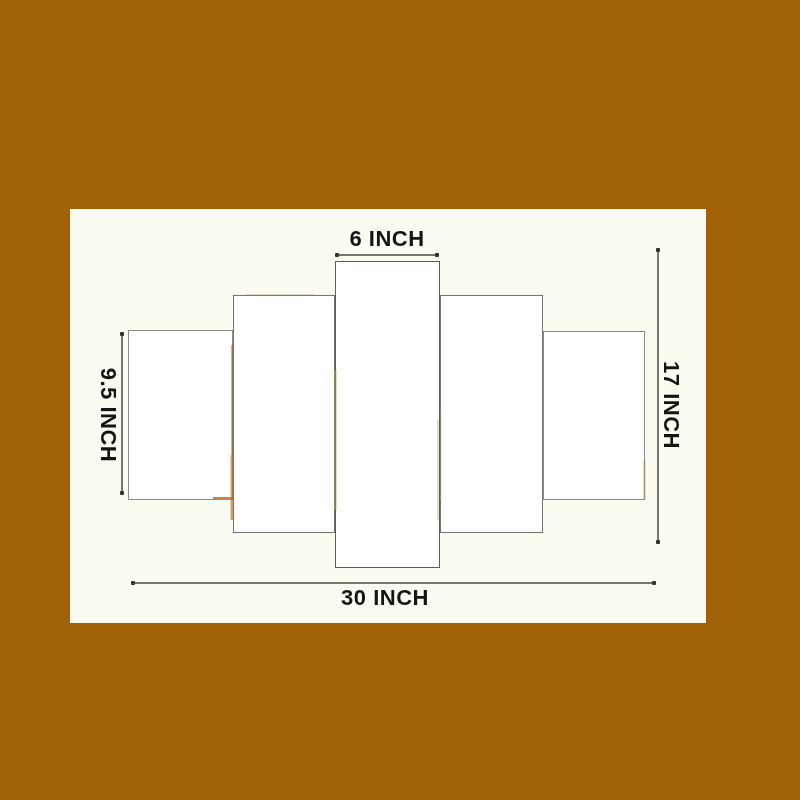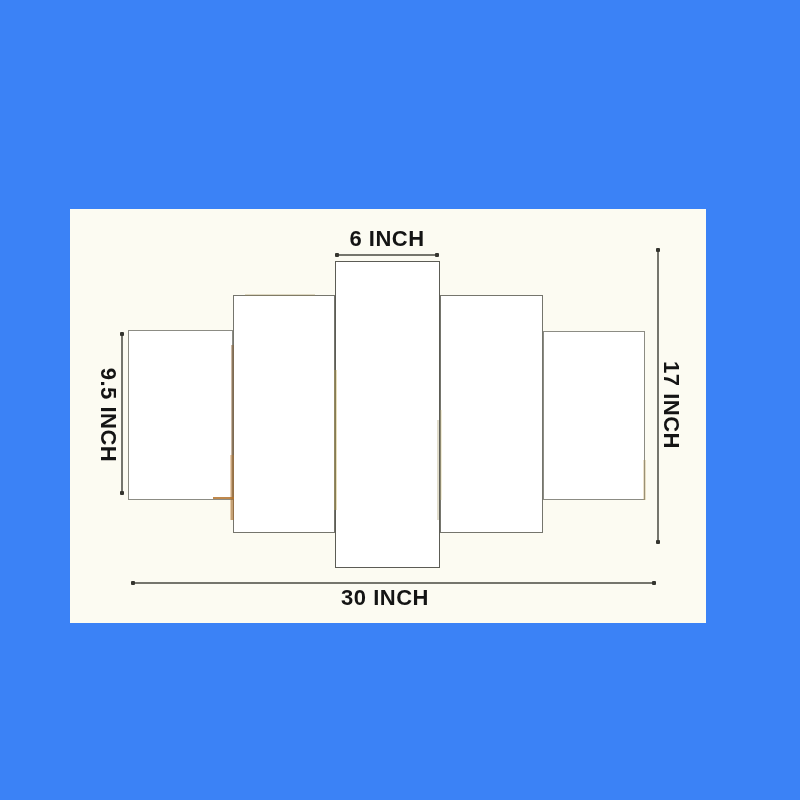--- a/index.html
+++ b/index.html
@@ -4,21 +4,21 @@
 <style>
   html,body{margin:0;padding:0;}
   body{
     width:800px;height:800px;
     background:#ffffff;
     font-family:"Liberation Sans", sans-serif;
     position:relative;
     overflow:hidden;
   }
   .canvas{
-    position:absolute;left:0;top:0;width:800px;height:800px;background:#3b82f6;
+    position:absolute;left:0;top:0;width:800px;height:800px;background:#a16207;
   }
   
   .stage{
     position:absolute;left:70px;top:209px;width:636px;height:414px;
     background:#fcfbf2;
   }
   
   .panel{
     position:absolute;
     background:#ffffff;

